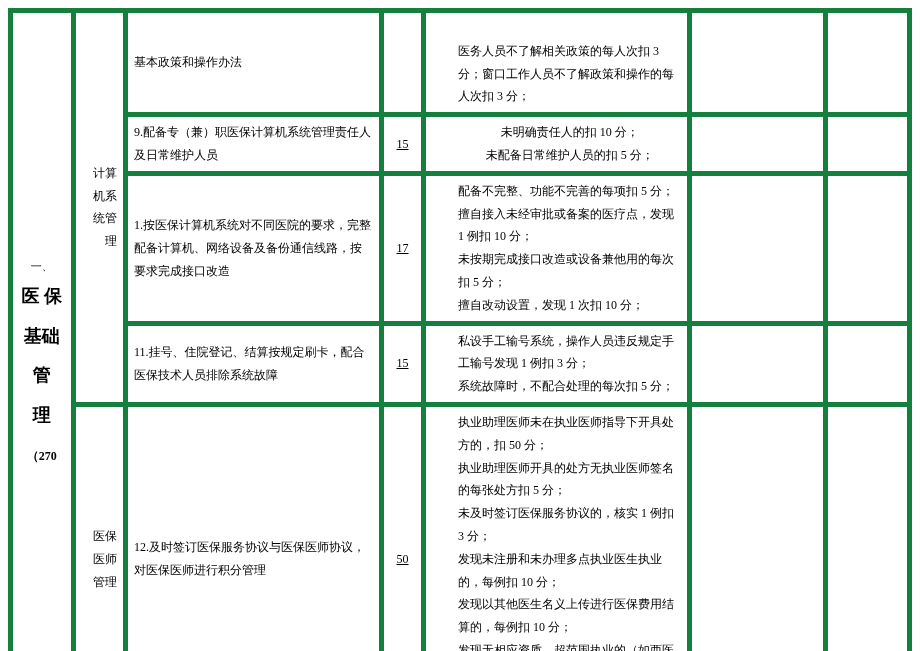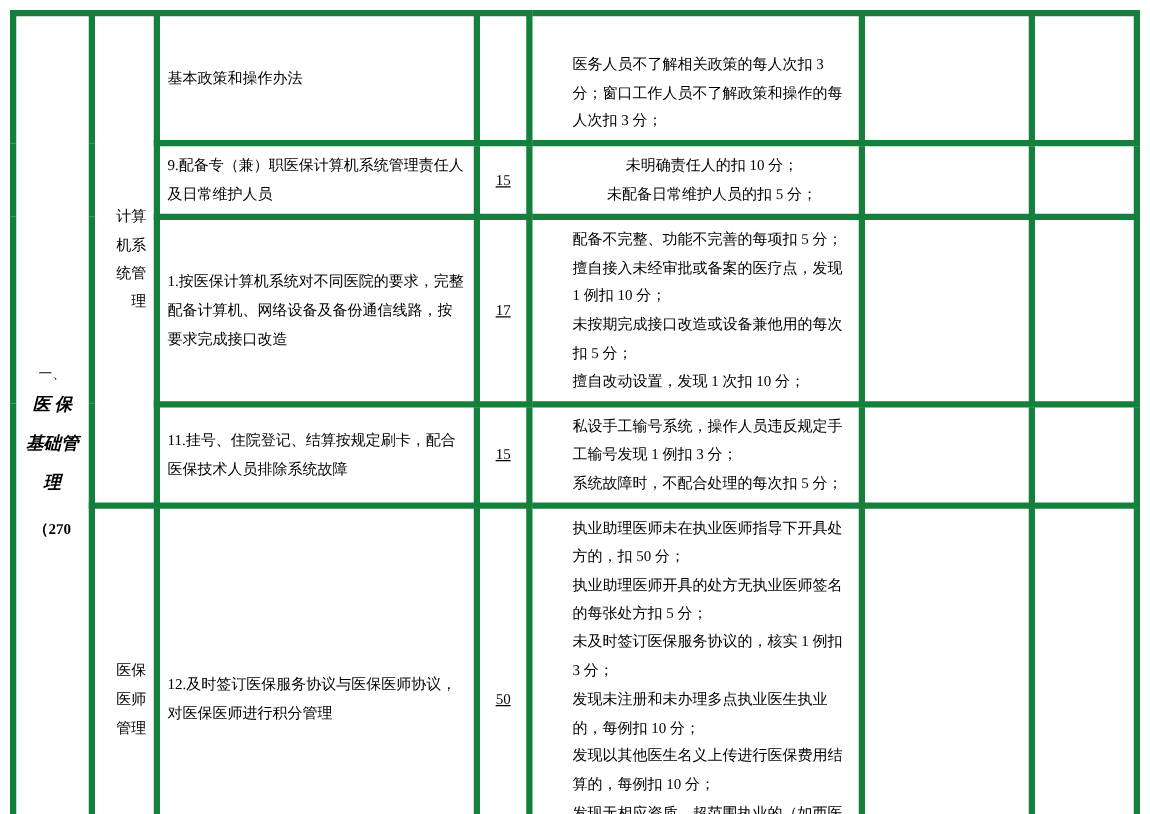--- a/index.html
+++ b/index.html
@@ -27,24 +27,23 @@
       word-break: break-all;
     }
     .col1 { width: 60px; text-align: center; }
     .col2 { width: 50px; text-align: right; }
     .col3 { width: 245px; }
     .col4 { width: 40px; text-align: center; text-decoration: underline; }
     .col5 { width: 255px; padding-left: 32px; }
     .col6 { width: 130px; }
     .col7 { width: 80px; }
     .cat-label {
-      font-size: 14px;
+      font-size: 18px;
       font-weight: bold;
       line-height: 2.2;
-      font-style: italic;
     }
     .seq { font-size: 11px; }
   </style>
 </head>
 <body>
 
 <table>
   <tbody>
       <tr>
     <td class="col1" rowspan="5">

